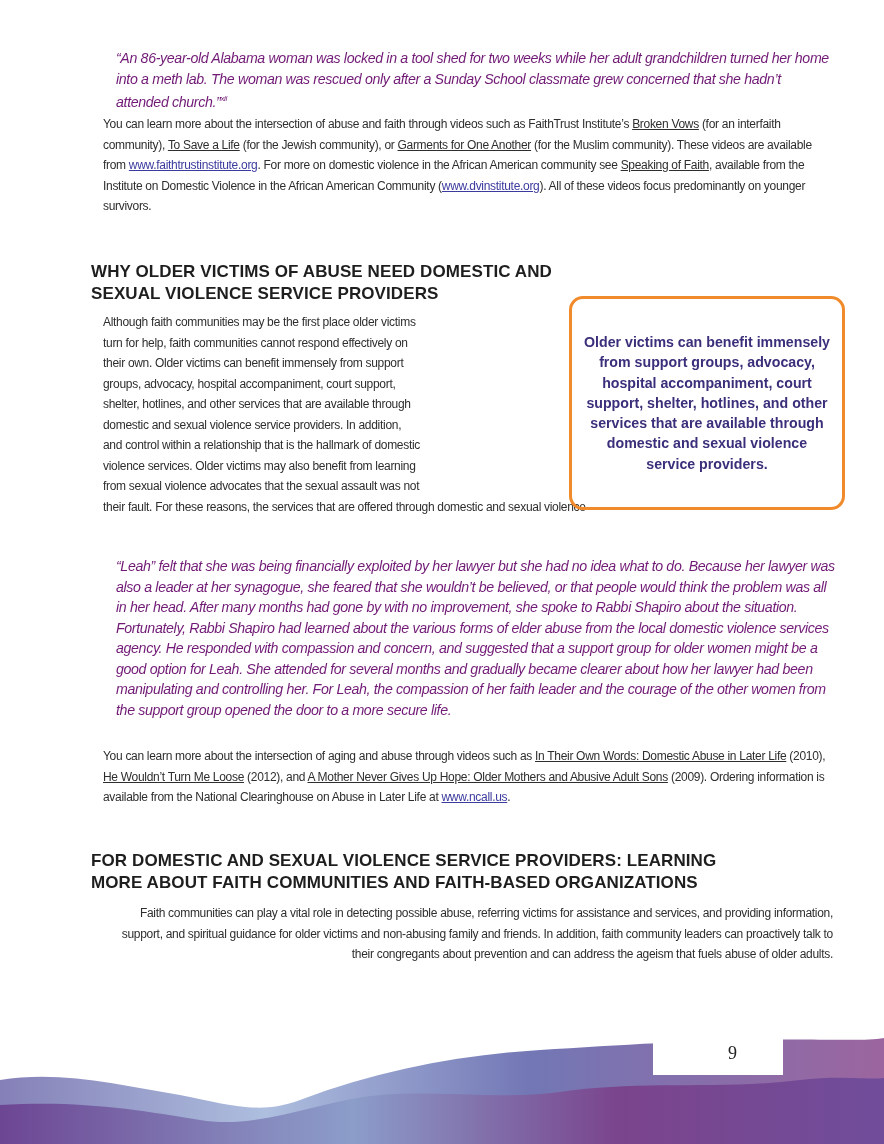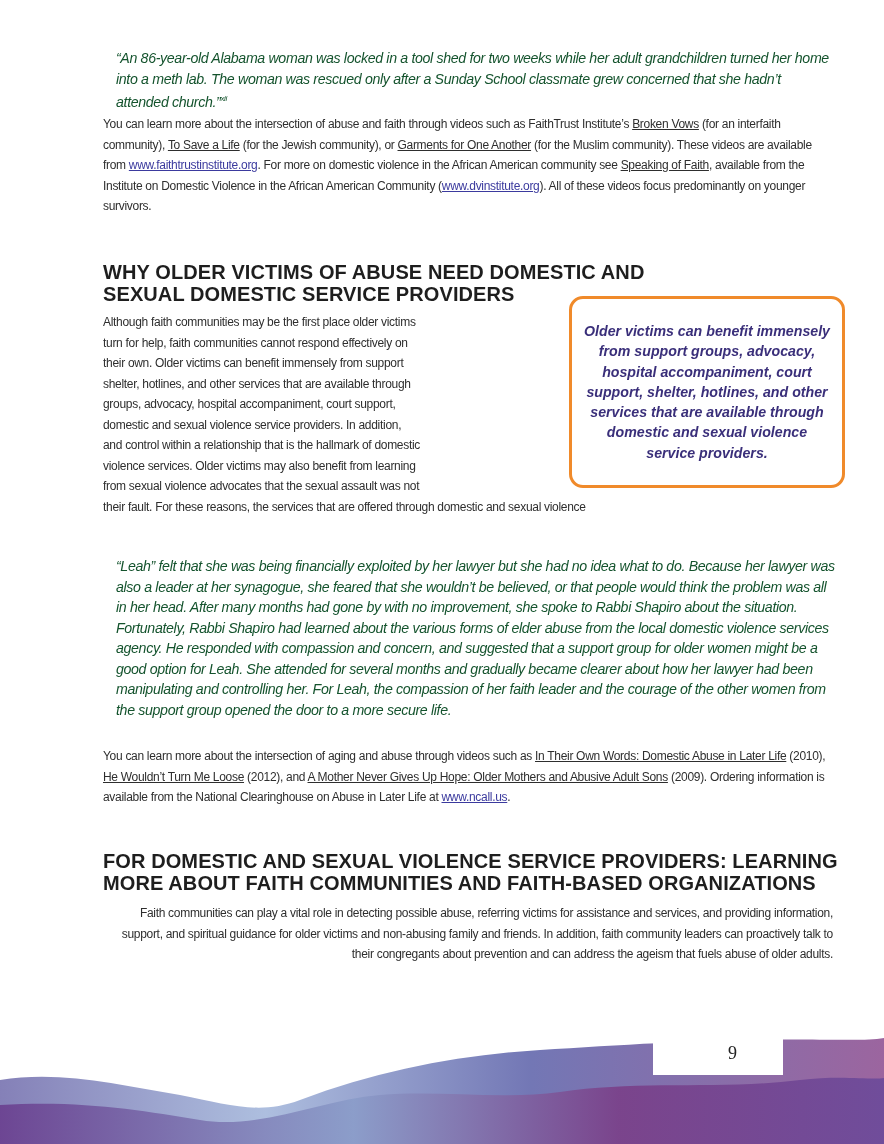--- a/index.html
+++ b/index.html
@@ -1,56 +1,56 @@
 <!DOCTYPE html>
 <html><head>
 <meta charset="utf-8">
 <style>
   html, body { margin:0; padding:0; }
   body { width:884px; height:1144px; background:#ffffff; position:relative; overflow:hidden;
          font-family:"Liberation Sans", sans-serif; color:#2b2b2b; }
   .page { position:absolute; left:0; top:0; width:884px; height:1144px; }
-  .quote { position:absolute; left:116px; width:720px; font-style:italic; font-size:14.2px; line-height:20.5px; color:#14532d; letter-spacing:-0.35px; }
+  .quote { position:absolute; left:116px; width:720px; font-style:italic; font-size:14.2px; line-height:20.5px; color:#701a75; letter-spacing:-0.35px; }
   .para { position:absolute; left:103px; width:730px; font-size:12px; line-height:20.5px; color:#2e2e2e; letter-spacing:-0.3px; }
-  .heading { position:absolute; left:103px; font-weight:bold; font-size:20px; line-height:22px; color:#1e1e1e; letter-spacing:0.1px; }
+  .heading { position:absolute; left:91px; font-weight:bold; font-size:17px; line-height:22px; color:#1e1e1e; letter-spacing:0.1px; }
   a.link { color:#2e2e2e; text-decoration:underline; }
   a.url { color:#3b3a9e; text-decoration:underline; }
   sup { font-size:8px; }
-  .callout { position:absolute; left:569px; top:296px; width:276px; height:192px; border:3px solid #f08a2a;
+  .callout { position:absolute; left:569px; top:296px; width:276px; height:214px; border:3px solid #f08a2a;
              border-radius:14px; box-sizing:border-box; display:flex; align-items:center; justify-content:center;
-             padding:18px 12px; text-align:center; font-style:italic; font-weight:bold; color:#3a2f7a;
+             padding:18px 12px; text-align:center; font-weight:bold; color:#3a2f7a;
              font-size:14.2px; line-height:20.3px; }
   .footer-art { position:absolute; left:0; top:1020px; width:884px; height:124px; }
   .page-num-box { position:absolute; left:653px; top:1039px; width:130px; height:36px; background:#ffffff; }
   .page-num { position:absolute; left:728px; top:1043px; font-family:"Liberation Serif", serif; font-size:18px; color:#222; }
 </style>
 </head>
 <body>
 
 <div class="page">
 
   <div class="quote" style="top:48px;">
     <span>“An 86-year-old Alabama woman was locked in a tool shed for two weeks while her adult grandchildren turned her home into a meth lab. The woman was rescued only after a Sunday School classmate grew concerned that she hadn’t attended church.”</span><sup>xii</sup>
   </div>
 
   <div class="para" style="top:114px;">
     <span>You can learn more about the intersection of abuse and faith through videos such as FaithTrust Institute’s </span><a class="link">Broken Vows</a><span> (for an interfaith community), </span><a class="link">To Save a Life</a><span> (for the Jewish community), or </span><a class="link">Garments for One Another</a><span> (for the Muslim community). These videos are available from </span><a class="url">www.faithtrustinstitute.org</a><span>. For more on domestic violence in the African American community see </span><a class="link">Speaking of Faith</a><span>, available from the Institute on Domestic Violence in the African American Community (</span><a class="url">www.dvinstitute.org</a><span>). All of these videos focus predominantly on younger survivors.</span>
   </div>
 
   <div class="heading" style="top:261px;">
     <div>WHY OLDER VICTIMS OF ABUSE NEED DOMESTIC AND</div>
-    <div>SEXUAL DOMESTIC SERVICE PROVIDERS</div>
+    <div>SEXUAL VIOLENCE SERVICE PROVIDERS</div>
   </div>
 
   <div class="para" style="top:312px; width:740px;" id="para2">
       <div>Although faith communities may be the first place older victims</div>
       <div>turn for help, faith communities cannot respond effectively on</div>
       <div>their own. Older victims can benefit immensely from support</div>
+      <div>groups, advocacy, hospital accompaniment, court support,</div>
       <div>shelter, hotlines, and other services that are available through</div>
-      <div>groups, advocacy, hospital accompaniment, court support,</div>
       <div>domestic and sexual violence service providers. In addition,</div>
       <div>and control within a relationship that is the hallmark of domestic</div>
       <div>violence services. Older victims may also benefit from learning</div>
       <div>from sexual violence advocates that the sexual assault was not</div>
       <div>their fault. For these reasons, the services that are offered through domestic and sexual violence</div>
     </div>
 
   <div class="callout">
     <span>Older victims can benefit immensely from support groups, advocacy, hospital accompaniment, court support, shelter, hotlines, and other services that are available through domestic and sexual violence service providers.</span>
   </div>

